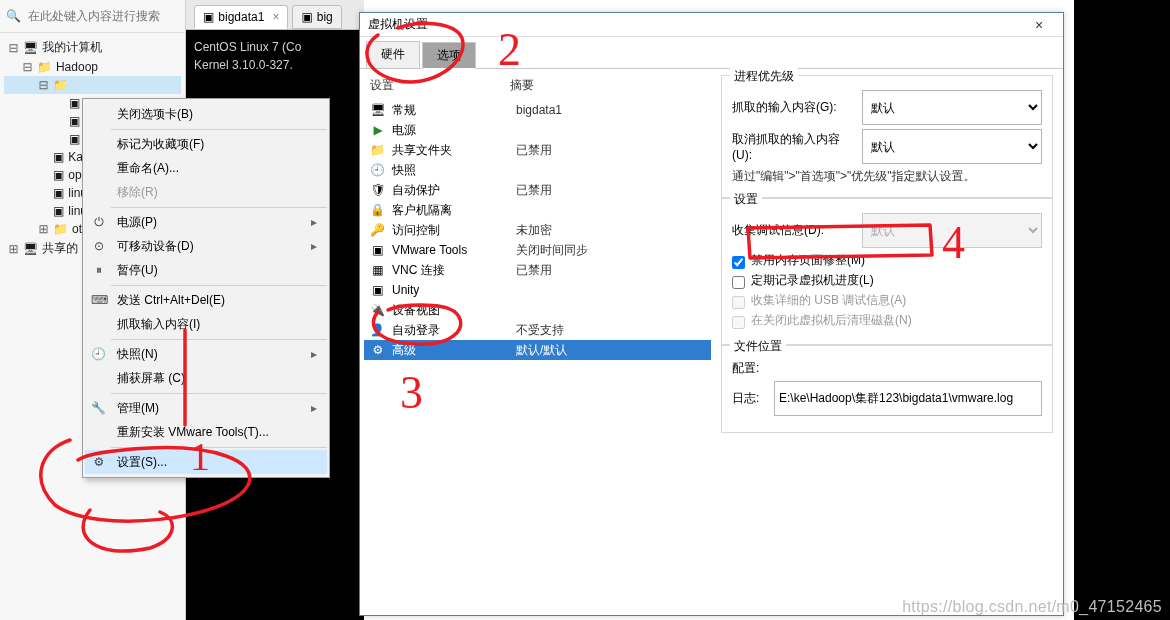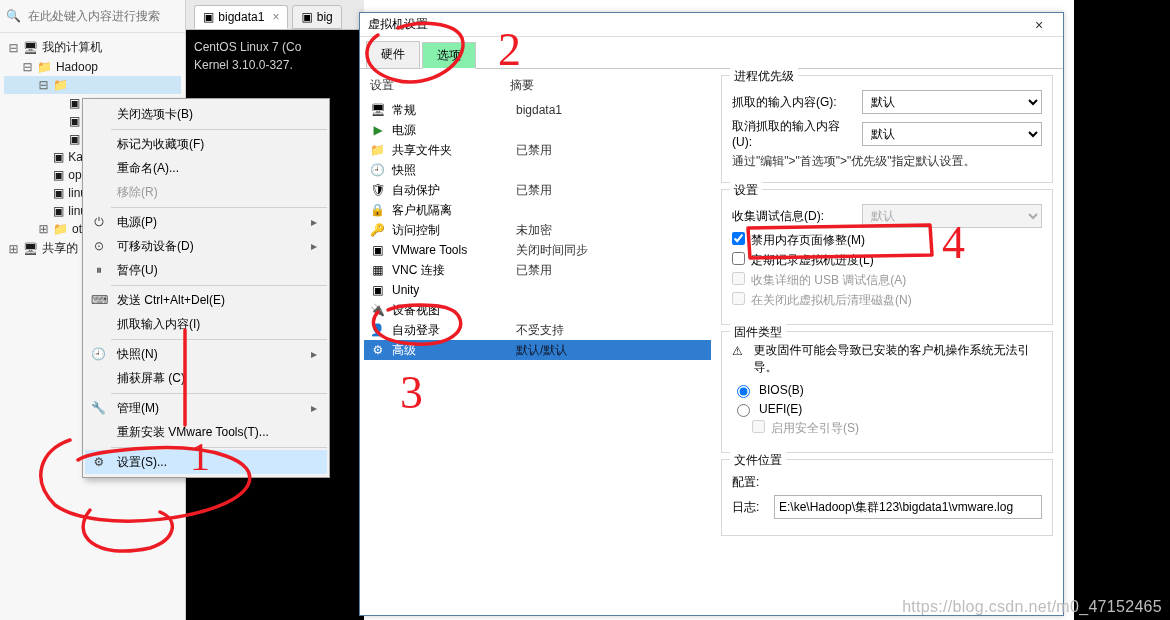--- a/index.html
+++ b/index.html
@@ -32,39 +32,39 @@
   .cm-row .arrow { margin-left:auto; color:#666;}
   .cm-row.sep { height:6px; padding:0;}
   .cm-row.sep div { border-top:1px solid #d0d0d0; width:100%; margin-left:26px;}
   
   .dialog { position:absolute; left:359px; top:12px; width:705px; height:604px; background:#fff; border:1px solid #5a7ea3; box-shadow:0 0 6px rgba(0,0,0,.2);}
   .dlg-title { height:24px; display:flex; align-items:center; padding:0 4px 0 8px; font-size:12px; border-bottom:1px solid #dcdcdc;}
   .dlg-title .ttxt { flex:1;}
   .dlg-title .wbtn { width:40px; text-align:center; font-size:14px; color:#333;}
   .dlg-tabs { display:flex; border-bottom:1px solid #c8c8c8; padding:4px 6px 0 6px; gap:2px;}
   .dlg-tab { padding:4px 14px; border:1px solid #c8c8c8; background:#f0f0f0; font-size:12px; border-bottom:none;}
-  .dlg-tab.active { background:#86efac; position:relative; top:1px; border-bottom:1px solid #fff;}
+  .dlg-tab.active { background:#a3a3a3; position:relative; top:1px; border-bottom:1px solid #fff;}
   .dlg-body { display:flex; height:calc(100% - 54px);}
   .options-list { width:355px; padding:6px 4px; border-right:0;}
   .ol-head { display:flex; font-size:12px; color:#333; padding:2px 4px 6px 6px;}
   .ol-head .c1 { width:140px;}
   .ol-row { display:flex; align-items:center; gap:6px; height:20px; padding:0 6px;}
   .ol-row .oic { width:16px; text-align:center;}
   .ol-row .c1 { width:118px;}
   .ol-row .c2 { flex:1; color:#333;}
   .ol-row.sel { background:#2f7dd1; color:#fff;}
-  .ol-row.sel .c2 { color:#0f172a;}
+  .ol-row.sel .c2 { color:#ffffff;}
   .right-pane { flex:1; padding:6px 10px 6px 6px;}
-  .group { border:1px solid #d8d8d8; padding:10px 10px 12px 10px; margin-bottom:6px; position:relative;}
+  .group { border:1px solid #d8d8d8; padding:10px 10px 12px 10px; margin-bottom:0; position:relative;}
   .group .legend { position:absolute; top:-8px; left:8px; background:#fff; padding:0 4px; font-size:12px;}
   .frow { display:flex; align-items:center; gap:8px; margin:4px 0;}
   .frow label.w { width:122px;}
-  .frow select, .frow input.txt { flex:1; border:1px solid #b5b5b5; height:24px; padding:0 4px; font-size:12px; background:#fff;}
+  .frow select, .frow input.txt { flex:1; border:1px solid #b5b5b5; height:35px; padding:0 4px; font-size:12px; background:#fff;}
   .hint { font-size:12px; color:#333; margin-top:4px;}
-  .chk { display:flex; align-items:flex-start; gap:6px; margin:3px 0;}
+  .chk { display:flex; align-items:flex-end; gap:6px; margin:3px 0;}
   .chk input { margin:0;}
   .chk.disabled { color:#9a9a9a;}
   .radio { display:flex; align-items:center; gap:6px; margin:3px 0;}
   .fw-row { display:flex; align-items:flex-start; gap:6px; margin-bottom:6px;}
   .fw-ic { width:16px; padding-top:2px;}
   
   .blackbar { position:absolute; left:1074px; top:0; width:96px; height:620px; background:#000;}
   .watermark { position:absolute; right:8px; bottom:4px; color:#bdbdbd; font-size:16px; letter-spacing:.3px; font-family:Arial;}
   
   .anno { position:absolute; pointer-events:none;}
@@ -358,39 +358,20 @@
           <label class="chk disabled">
               <input type="checkbox" disabled="" style="">
               <span>收集详细的 USB 调试信息(A)</span>
             </label>
           <label class="chk disabled">
               <input type="checkbox" disabled="" style="">
               <span>在关闭此虚拟机后清理磁盘(N)</span>
             </label>
         </div>
 
-        <div class="group">
-          <span class="legend">固件类型</span>
-          <div class="fw-row">
-              <span class="fw-ic">⚠</span>
-              <span>更改固件可能会导致已安装的客户机操作系统无法引导。</span>
-            </div>
-          <label class="radio">
-              <input type="radio" name="fw" checked="" style="">
-              <span>BIOS(B)</span>
-            </label>
-          <label class="radio">
-              <input type="radio" name="fw" style="">
-              <span>UEFI(E)</span>
-            </label>
-          <label class="chk disabled" style="margin-left:20px">
-              <input type="checkbox" disabled="" style="">
-              <span>启用安全引导(S)</span>
-            </label>
-        </div>
 
         <div class="group">
           <span class="legend">文件位置</span>
           <div class="frow">
               <label style="width:34px">配置:</label>
             </div>
           <div class="frow">
               <label style="width:34px">日志:</label>
             <input class="txt" readonly="" value="E:\ke\Hadoop\集群123\bigdata1\vmware.log" style="">
             </div>

